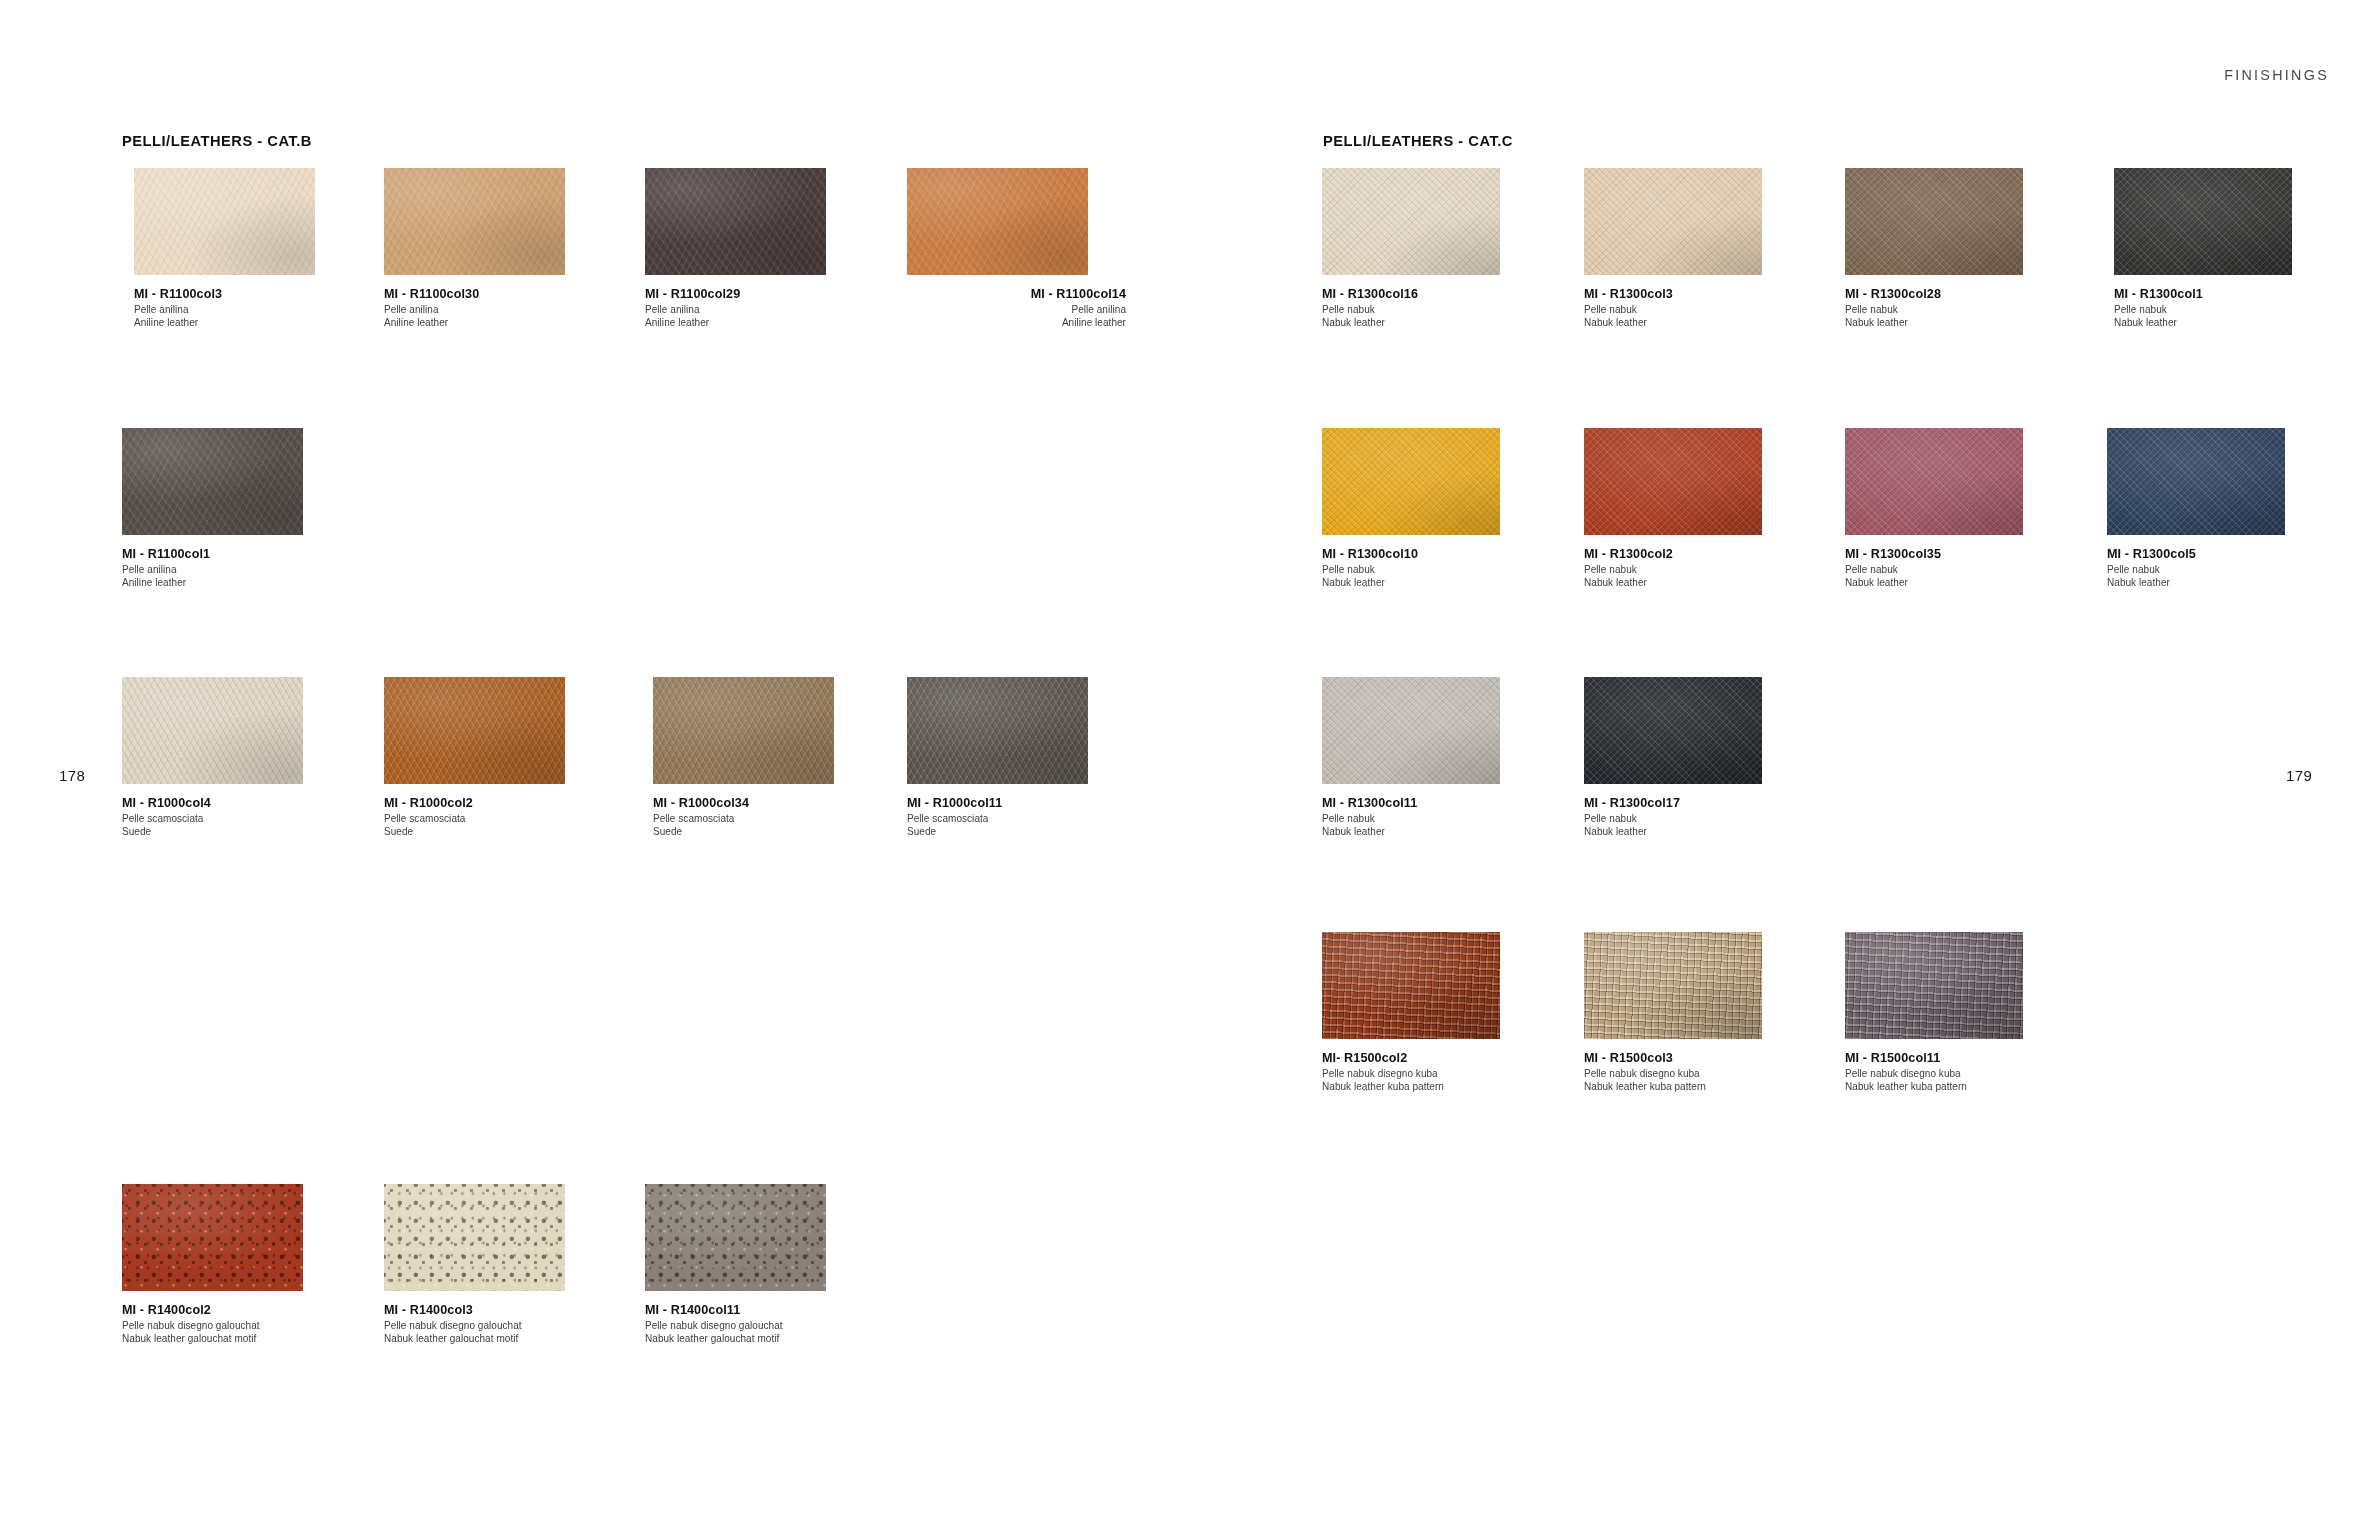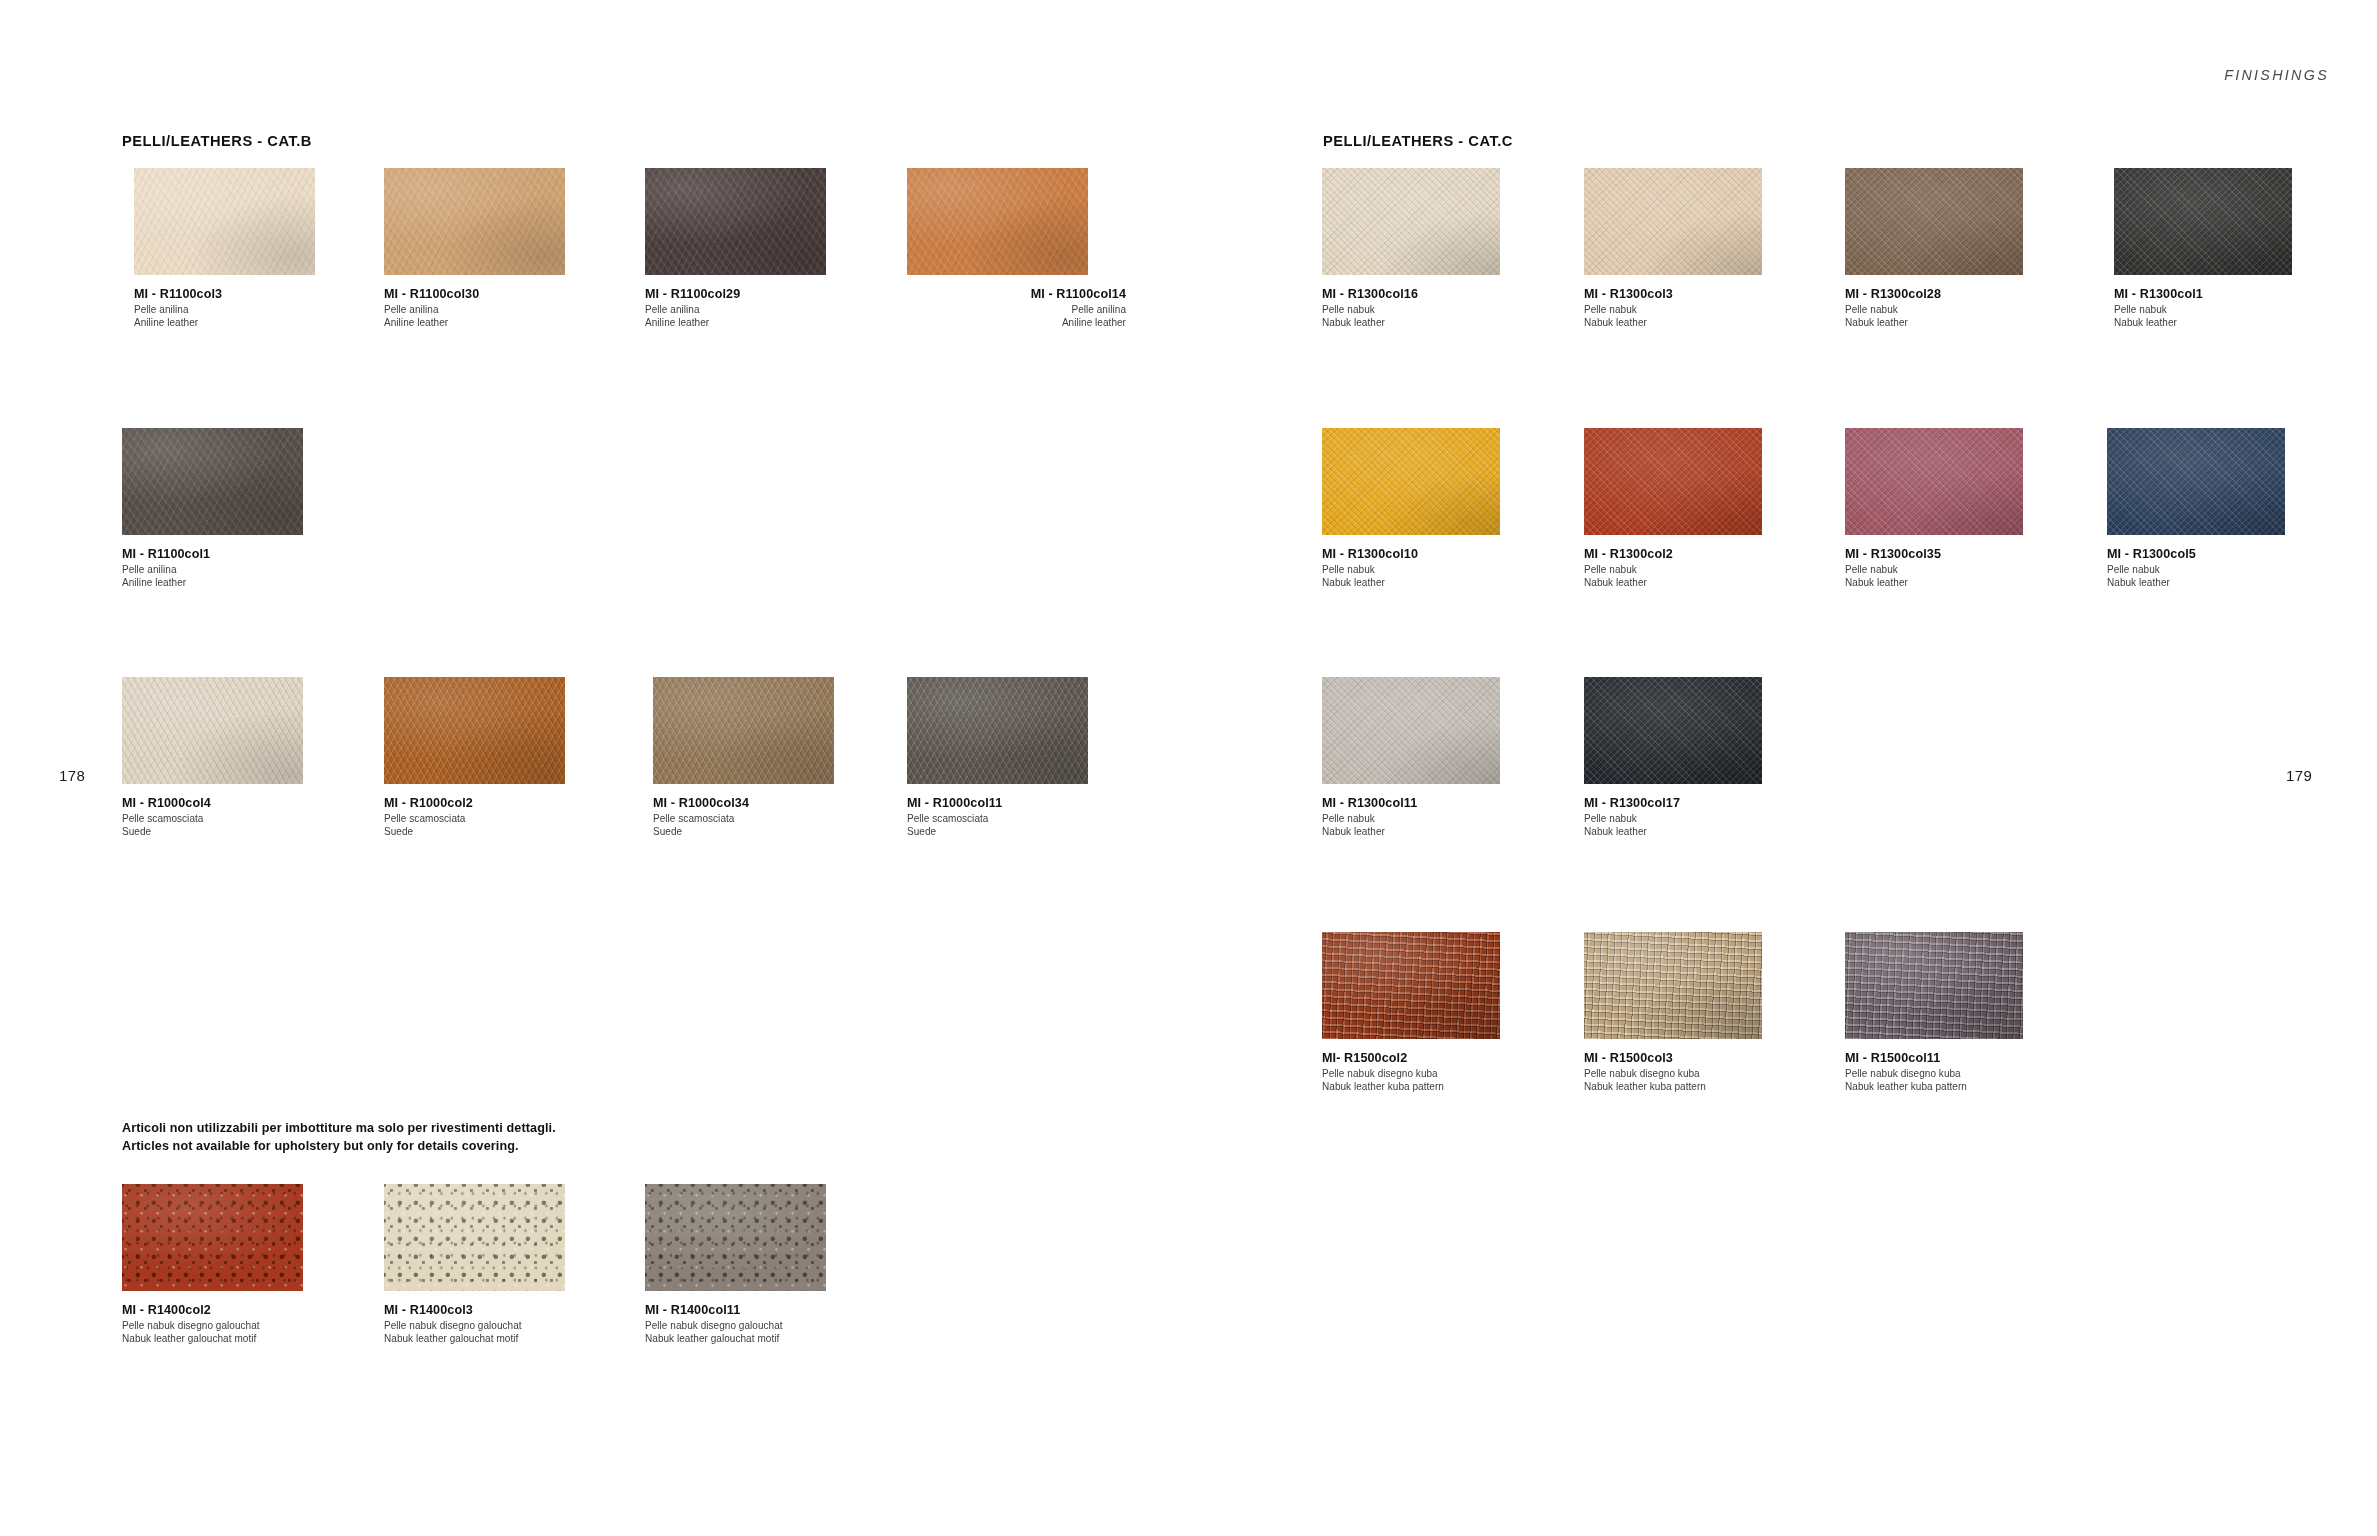--- a/index.html
+++ b/index.html
@@ -18,21 +18,20 @@
 
   
   .doc-header {
     position: absolute;
     top: 67px;
     right: 49px;
     font-size: 14.3px;
     letter-spacing: 2.3px;
     color: #4a4a4a;
     font-weight: 400;
-    font-style: italic;
   }
 
   
   .folio {
     position: absolute;
     font-size: 15px;
     color: #1b1b1b;
     letter-spacing: 0.4px;
   }
   .folio-left  { left: 59px;  top: 767px; }
@@ -269,24 +268,20 @@
     <div class="swatch-cell" style="left:785px;top:0px;">
       <div class="swatch grain suede" style="background-color: rgb(90, 84, 76);"></div>
       <div class="caption">
         <div class="code">MI - R1000col11</div>
         <div class="it"> Pelle scamosciata</div>
         <div class="en">Suede</div>
       </div>
     </div>
   </div>
 
-  <div class="note-block">
-    <div>Articoli non utilizzabili per imbottiture ma solo per rivestimenti dettagli.</div>
-    <div>Articles not available for upholstery but only for details covering.</div>
-  </div>
 
   <div class="grid grid-left" style="top:1184px;">
     <div class="swatch-cell" style="left:0px;top:0px;">
       <div class="swatch grain galouchat" style="background-color: rgb(166, 56, 31);"></div>
       <div class="caption">
         <div class="code">MI - R1400col2</div>
         <div class="it">Pelle nabuk disegno galouchat</div>
         <div class="en">Nabuk leather galouchat motif</div>
       </div>
     </div>

